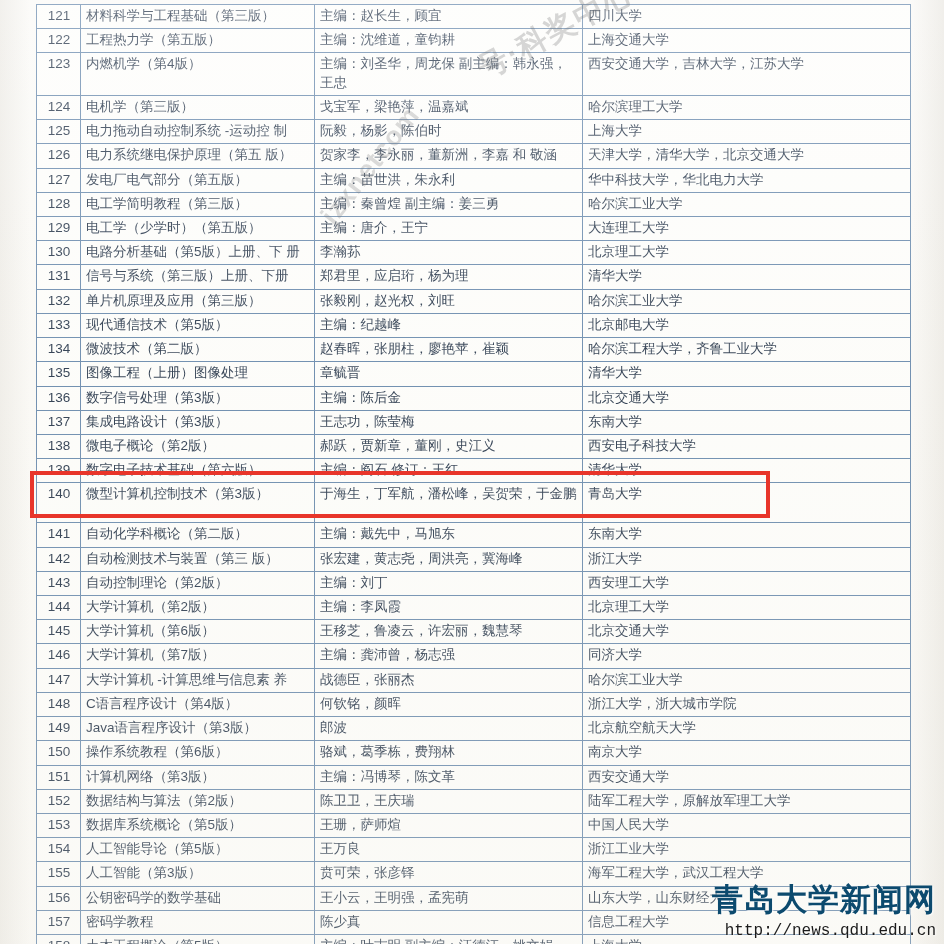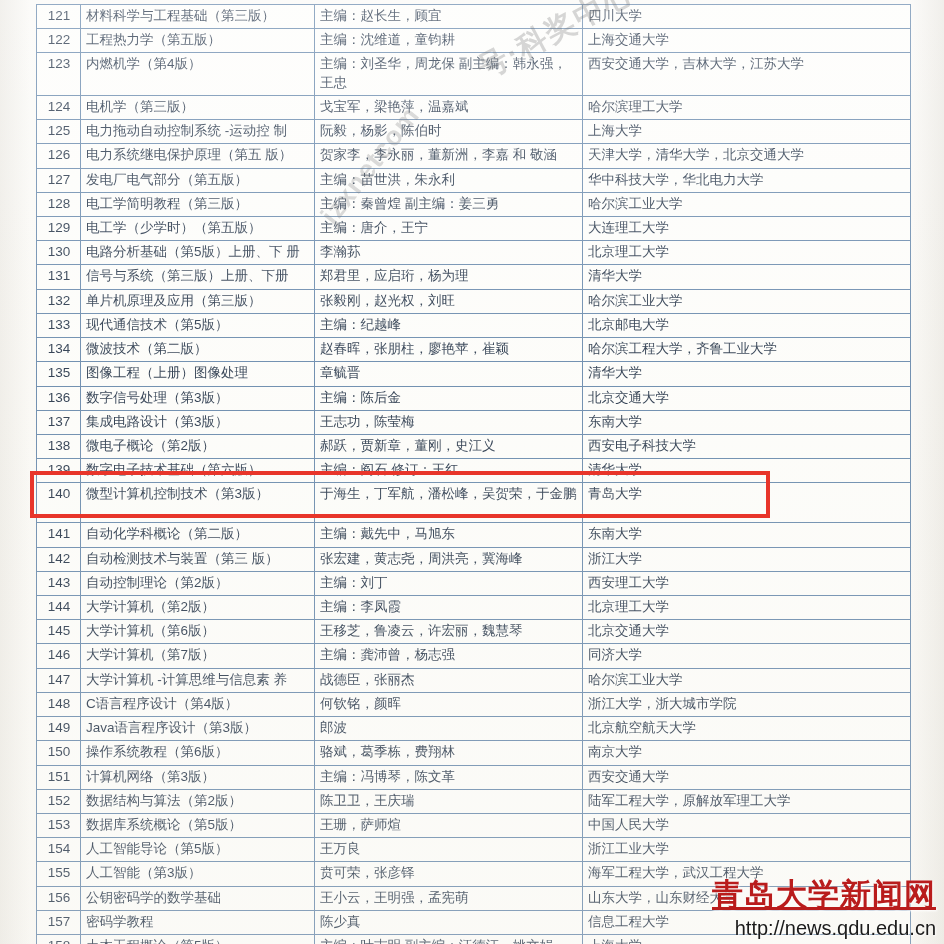--- a/index.html
+++ b/index.html
@@ -99,32 +99,31 @@
     position: absolute;
     right: 8px;
     bottom: 4px;
     z-index: 10;
     text-align: right;
     pointer-events: none;
   }
   #brand-title {
     font-size: 31px;
     font-weight: bold;
-    color: #b91c1c;
+    color: #0c4a6e;
     text-shadow: 1px 1px 2px rgba(255,255,255,0.9);
     font-family: "Liberation Sans", "DejaVu Sans", sans-serif;
     letter-spacing: 1px;
-    text-decoration: underline;
   }
   #brand-url {
-    font-size: 20px;
+    font-size: 16px;
     color: #1b1b1b;
     margin-top: 1px;
     text-shadow: 1px 1px 2px rgba(255,255,255,0.9);
-    font-family: Liberation Sans, sans-serif;
+    font-family: Liberation Mono, monospace;
   }
   
   #edge-shade {
     position: absolute;
     right: 0;
     top: 0;
     width: 34px;
     height: 944px;
     background: linear-gradient(90deg, rgba(0,0,0,0) 0%, rgba(140,130,110,0.10) 100%);
     z-index: 7;

